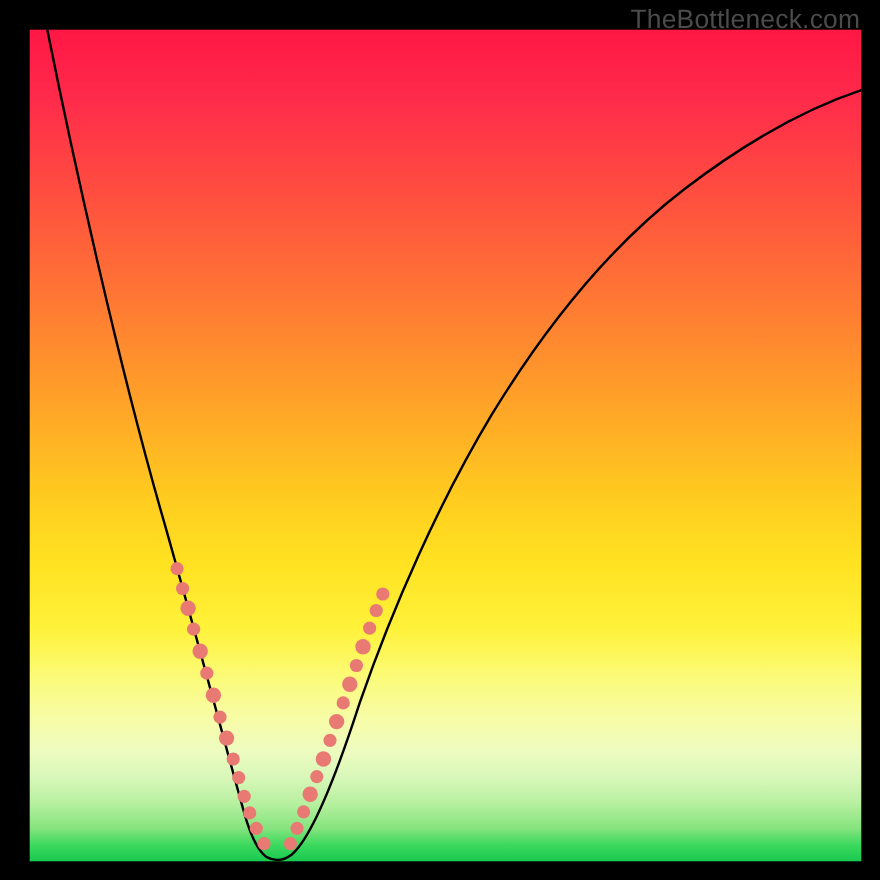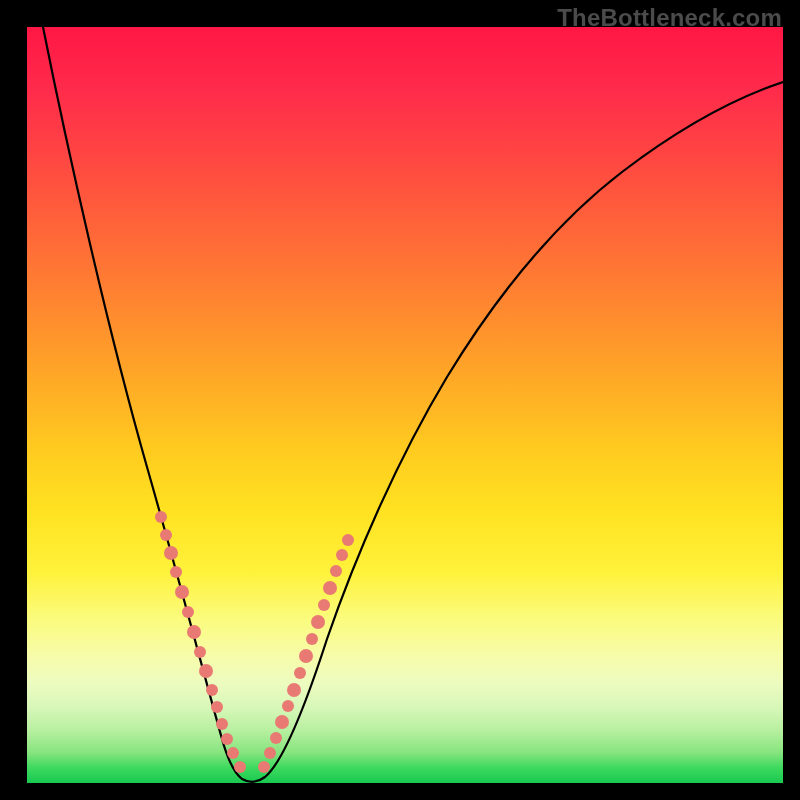--- a/index.html
+++ b/index.html
@@ -45,21 +45,21 @@
     );
     overflow: hidden;
   }
   .watermark {
     position: absolute;
     top: 4px;
     right: 18px;
     color: #4b4b4b;
     font-size: 24px;
     letter-spacing: 0.2px;
-    font-weight: 700;
+    font-weight: 400;
     user-select: none;
   }
   svg.curve {
     position: absolute;
     left: 0;
     top: 0;
     width: 756px;
     height: 756px;
     overflow: visible;
   }

